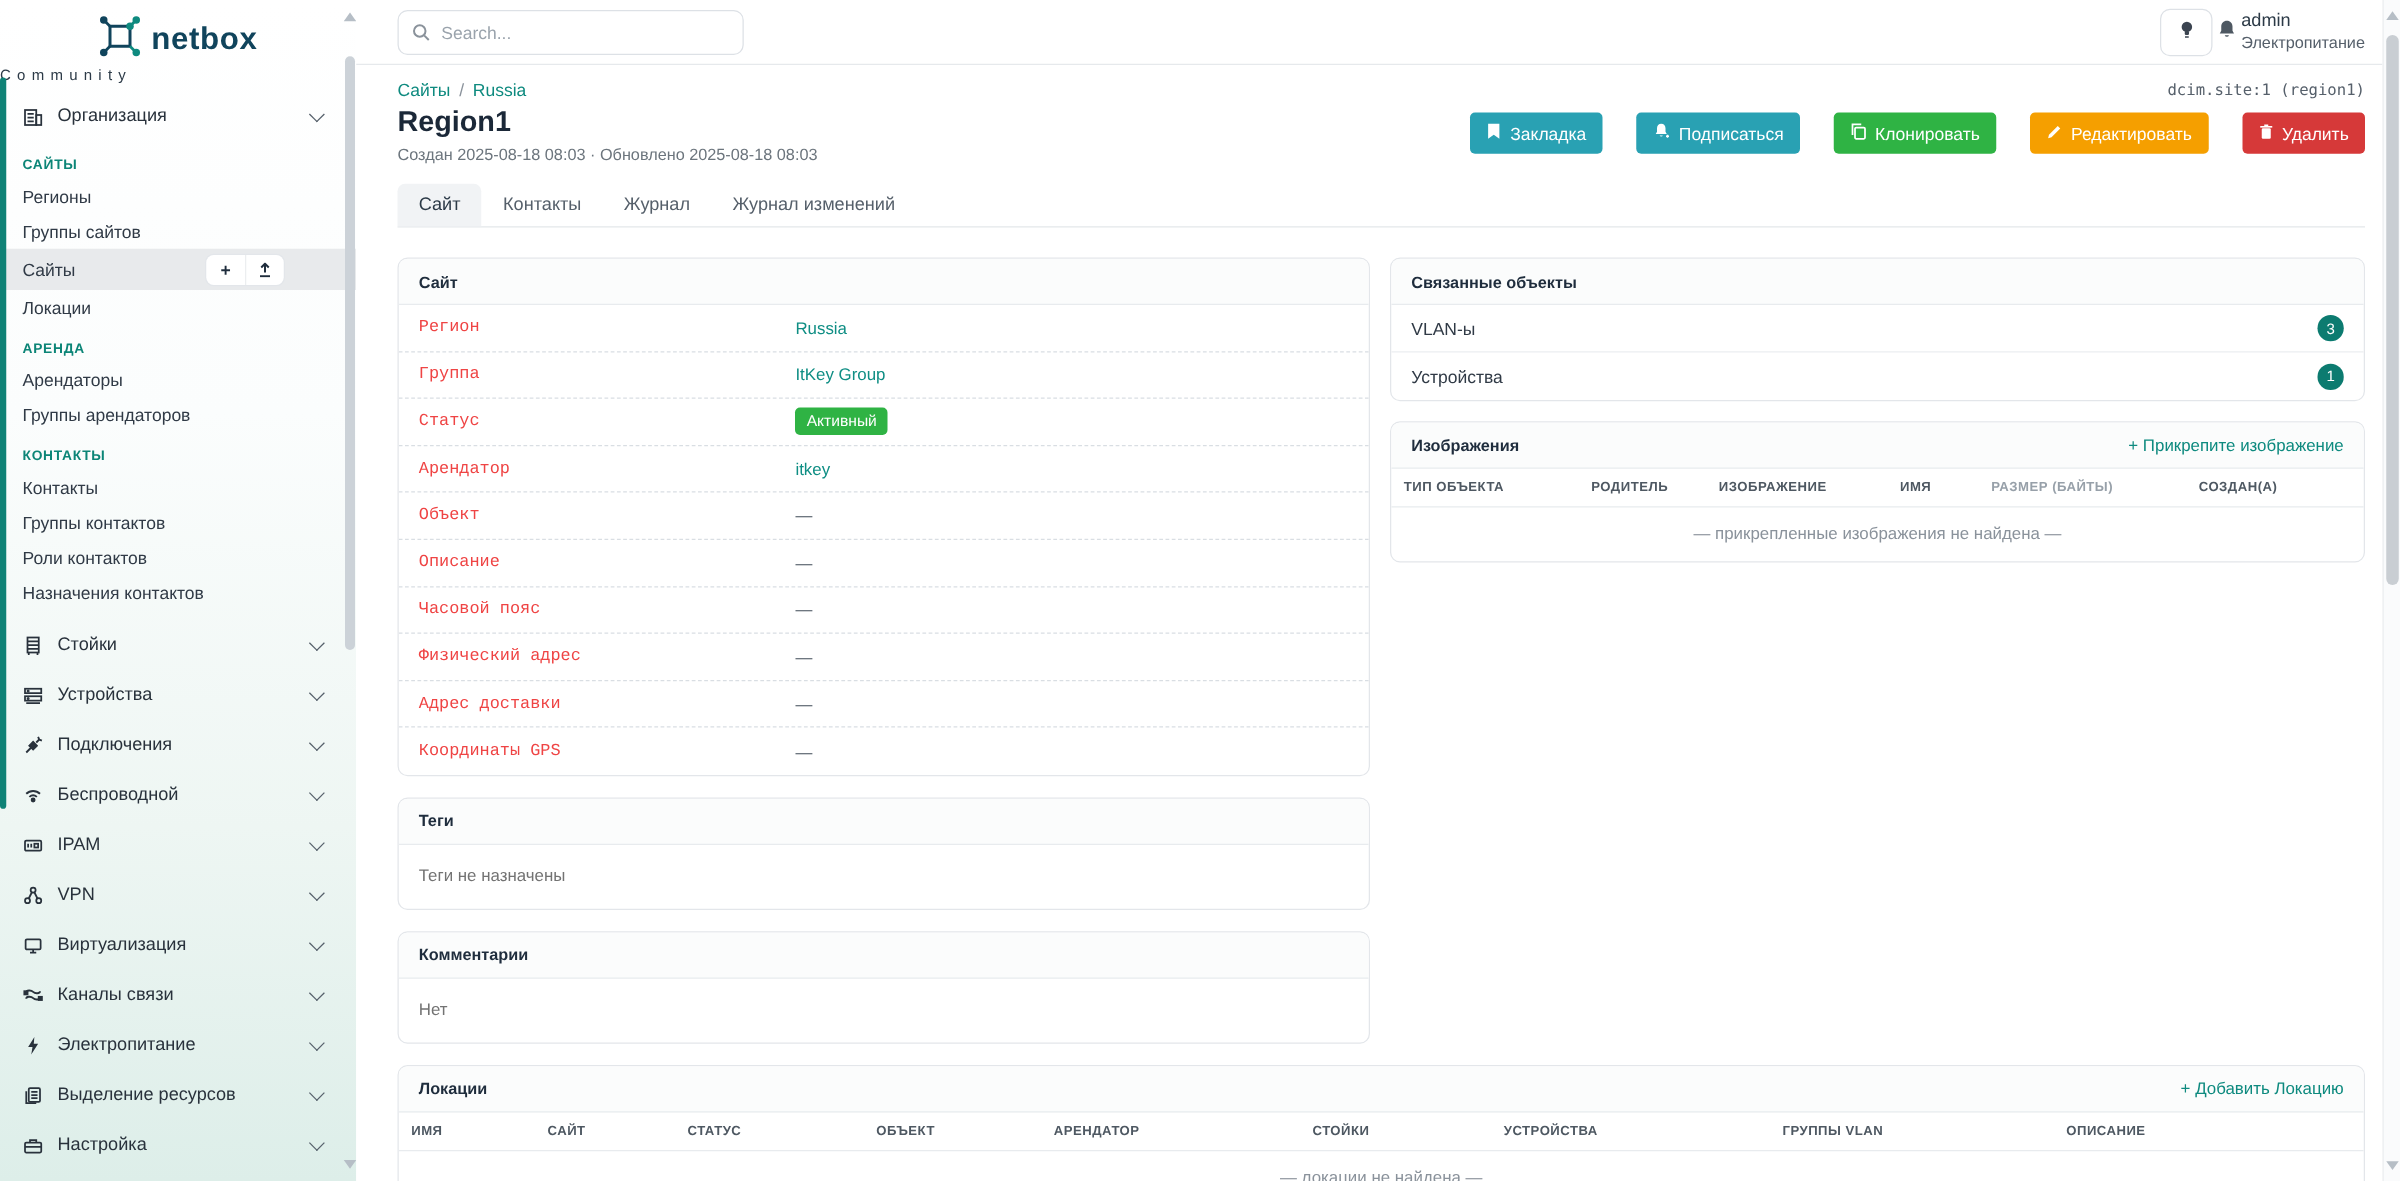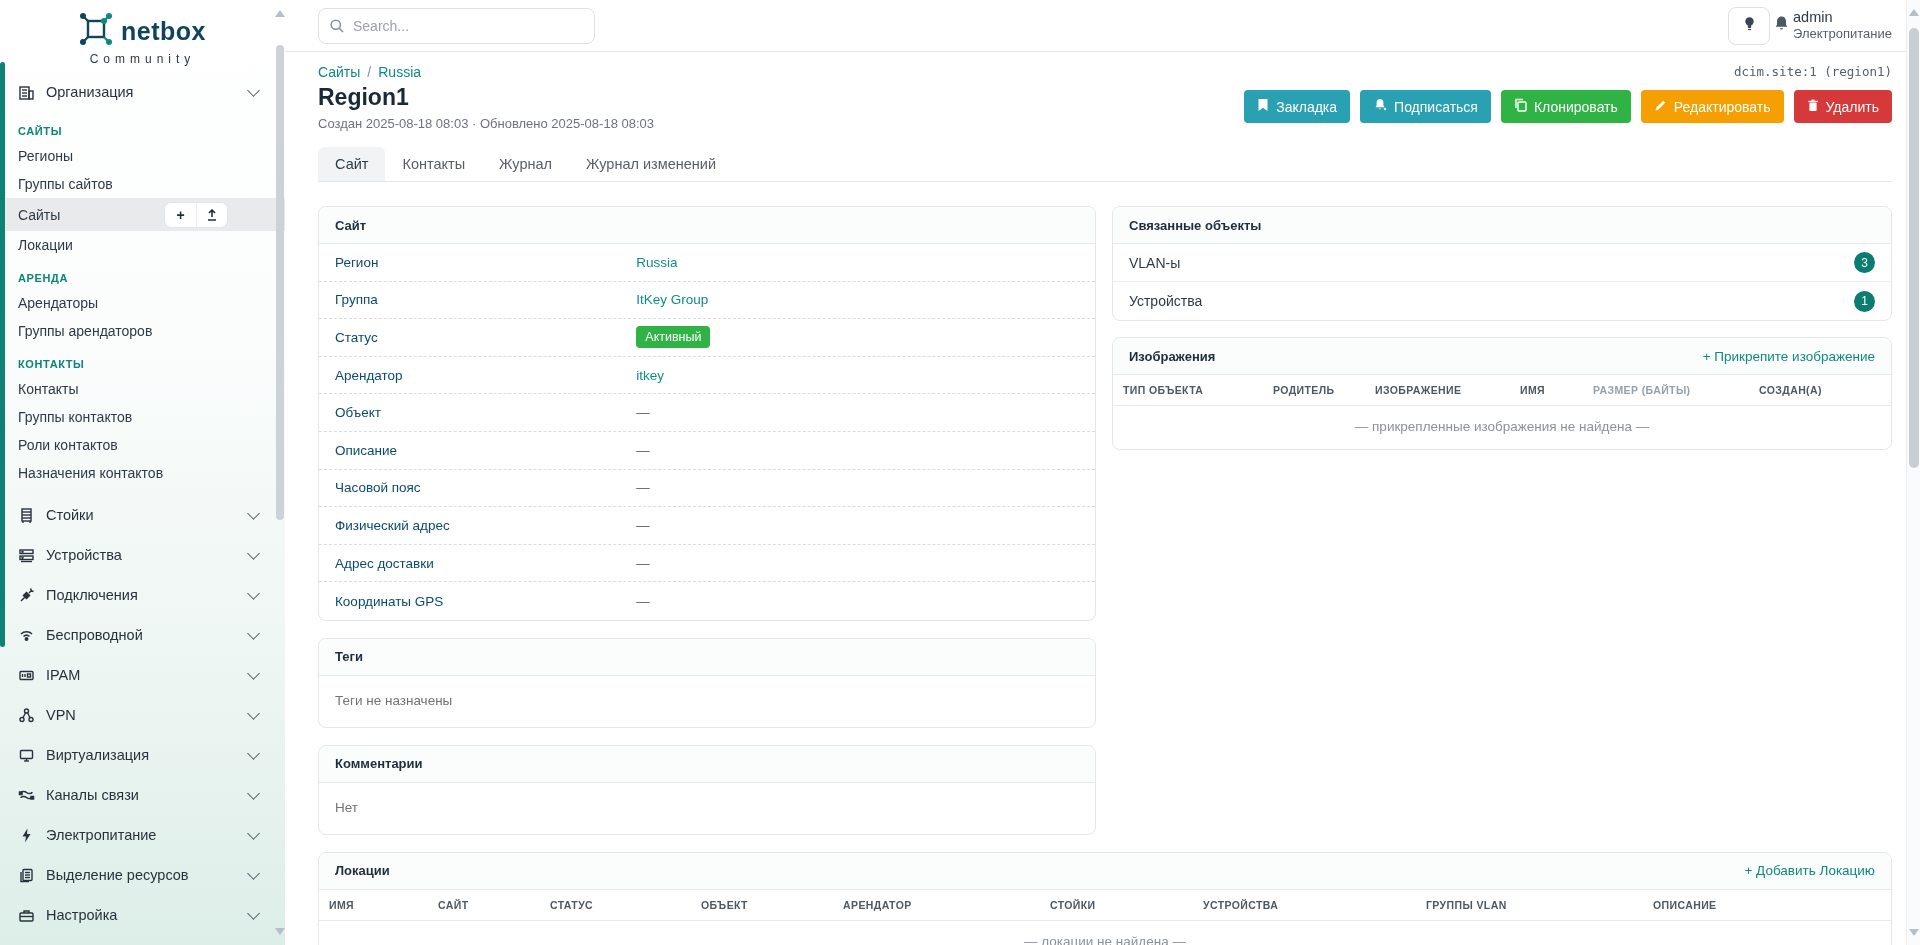--- a/index.html
+++ b/index.html
@@ -5,21 +5,21 @@
   * { margin:0; padding:0; box-sizing:border-box; }
   html,body { width:1920px; height:945px; overflow:hidden; background:#fff;
               font-family:"Liberation Sans", sans-serif; color:#2c3a47; }
   .app { position:relative; width:1920px; height:945px; overflow:hidden; }
 
   
   .sidebar { position:absolute; left:0; top:0; width:285px; height:945px;
     background:linear-gradient(180deg,#ffffff 0%,#fbfdfd 35%,#eef6f3 70%,#ddeee9 100%);
     overflow:hidden; }
   .side-accent { position:absolute; left:0; top:62px; width:5px; height:585px; background:#0f8276; border-radius:3px; }
-  .logo-block { padding-top:12px; text-align:center; }
+  .logo-block { padding-top:12px; }
   .logo-row { display:flex; align-items:center; justify-content:center; gap:8px; }
   .logo-text { font-size:25px; font-weight:bold; color:#10445c; letter-spacing:.5px; }
   .logo-sub { margin-top:2px; font-size:12px; letter-spacing:5px; color:#2c3a47; }
   .nav-top-item { display:flex; align-items:center; height:40px; padding:0 27px 0 18px; cursor:pointer; }
   .nav-top-item .nav-ico { width:17px; height:17px; margin-right:11px; flex:none; }
   .nav-top-item .lbl { font-size:14.5px; color:#29323c; flex:1; }
   .chev { width:9px; height:9px; border-right:1.6px solid #56606b; border-bottom:1.6px solid #56606b;
           transform:rotate(45deg); margin-top:-4px; flex:none; }
   .org-item { margin-top:6px;justify-content:space-between; }
   .section-title { margin:13px 0 5px; padding:0 18px; font-size:11px; font-weight:bold;
@@ -64,21 +64,21 @@
   
   .content { padding:0 14px 0 33px; }
   .crumb-row { display:flex; align-items:flex-start; justify-content:space-between; margin-top:12px; }
   .breadcrumb { font-size:14px; }
   .breadcrumb a { color:#0e8a7f; text-decoration:none; cursor:pointer; }
   .crumb-sep { color:#8a929b; margin:0 7px; }
   .object-id { font-family:"DejaVu Sans Mono", monospace; font-size:12.5px; color:#56606b; }
   .title-row { display:flex; justify-content:space-between; align-items:flex-start; margin-top:4px; }
   .page-title { font-size:23px; font-weight:bold; color:#1b2838; }
   .page-sub { margin-top:5px; font-size:13px; color:#6c757d; }
-  .actions { display:flex; gap:10px; margin-top:6px; }
+  .actions { display:flex; gap:27px; margin-top:6px; }
   .act-btn { display:flex; align-items:center; gap:7px; height:33px; padding:0 13px;
              border:none; border-radius:4px; color:#fff; font-size:14px; cursor:pointer;
              font-family:"Liberation Sans", sans-serif; }
   .act-btn svg { flex:none; }
   .btn-cyan { background:#29a1b3; }
   .btn-green { background:#2fb344; }
   .btn-orange { background:#f59f00; }
   .btn-red { background:#d63939; }
 
   
@@ -91,21 +91,21 @@
   .col { display:flex; flex-direction:column; gap:17px; }
   .card { background:#fff; border:1px solid #e3e6ea; border-radius:8px; overflow:hidden; }
   .card-head { display:flex; align-items:center; justify-content:space-between; height:37px;
                padding:0 16px; background:#fbfcfc; border-bottom:1px solid #e8ebee;
                font-size:13px; font-weight:bold; color:#1f2d3d; }
   .card-link { font-size:13.5px; font-weight:normal; color:#0e8a7f; text-decoration:none; cursor:pointer; }
 
   .kv-row { display:flex; align-items:center; height:37.6px; padding:0 16px;
             border-bottom:1px dashed #d9dee3; font-size:13.5px; }
   .kv-row:last-child { border-bottom:none; }
-  .kv-label { width:40.5%; color:#0c4a6e; }
+  .kv-label { width:40.5%; color:#ef4444;font-family:Liberation Mono, monospace; }
   .kv-value { color:#303a46; }
   .kv-value a { color:#0f8e84; text-decoration:none; cursor:pointer; }
   .dash { color:#56606b; }
   .badge-green { display:inline-block; background:#2fb344; color:#fff; font-size:12.5px;
                  padding:4px 9px; border-radius:4px; }
 
   .rel-row { display:flex; align-items:center; justify-content:space-between; height:38px;
              padding:0 16px; border-bottom:1px solid #eceef1; font-size:14px; color:#303a46; cursor:pointer; }
   .rel-row:last-child { border-bottom:none; }
   .pill { min-width:21px; height:21px; border-radius:11px; background:#0c7b70; color:#fff;

